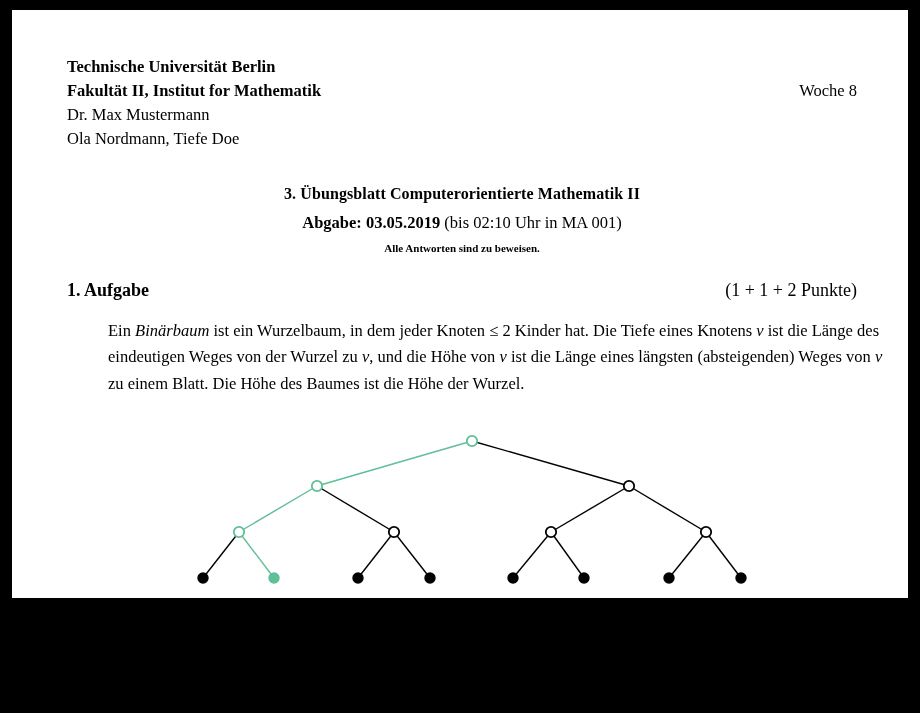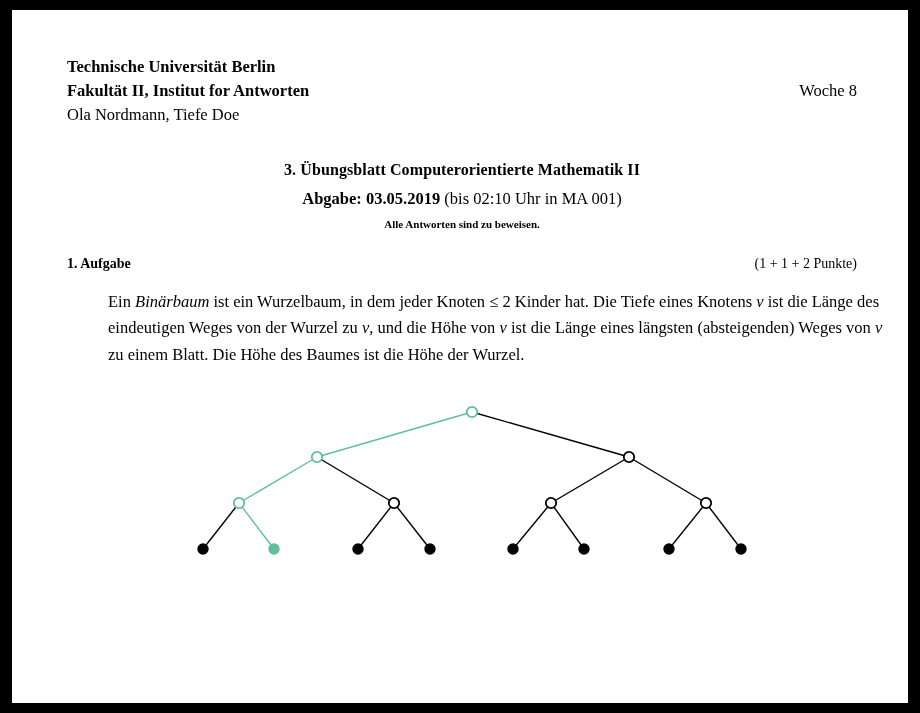--- a/index.html
+++ b/index.html
@@ -11,21 +11,21 @@
     width: 920px;
     height: 713px;
     overflow: hidden;
     font-family: "Liberation Serif", serif;
   }
   .page {
     position: absolute;
     left: 12px;
     top: 10px;
     width: 896px;
-    height: 693px;
+    height: 588px;
     background: #ffffff;
   }
   .content {
     position: absolute;
     left: 55px;
     top: 45px;
     width: 790px;
   }
   .header-row {
     display: flex;
@@ -57,21 +57,21 @@
   .note-line {
     margin-top: 9px;
     font-size: 11px;
     font-weight: bold;
   }
   .task-row {
     margin-top: 26px;
     display: flex;
     justify-content: space-between;
     align-items: flex-end;
-    font-size: 14px;
+    font-size: 18px;
   }
   .task-label {
     font-weight: bold;
   }
   .body-text {
     margin-top: 17px;
     font-size: 16.5px;
     line-height: 1.62;
     text-align: left;
     width: 783px;
@@ -93,23 +93,24 @@
 </head>
 <body>
 
 <div class="page">
   <div class="content">
 
     <div class="header-row">
       <div class="bold">Technische Universität Berlin</div>
     </div>
     <div class="header-row">
-      <div class="bold">Fakultät II, Institut for Antworten</div>
+      <div class="bold">Fakultät II, Institut for Mathematik</div>
       <div>Woche 8</div>
     </div>
+    <div class="header-left-lines">Dr. Max Mustermann</div>
     <div class="header-left-lines">Ola Nordmann, Tiefe Doe</div>
 
     <div class="title-block">
       <div class="doc-title">3. Übungsblatt Computerorientierte Mathematik II</div>
       <div class="due-line">
         <span class="bold">Abgabe: 03.05.2019</span><span> (bis 02:10 Uhr in MA 001)</span>
       </div>
       <div class="note-line">Alle Antworten sind zu beweisen.</div>
     </div>
 

